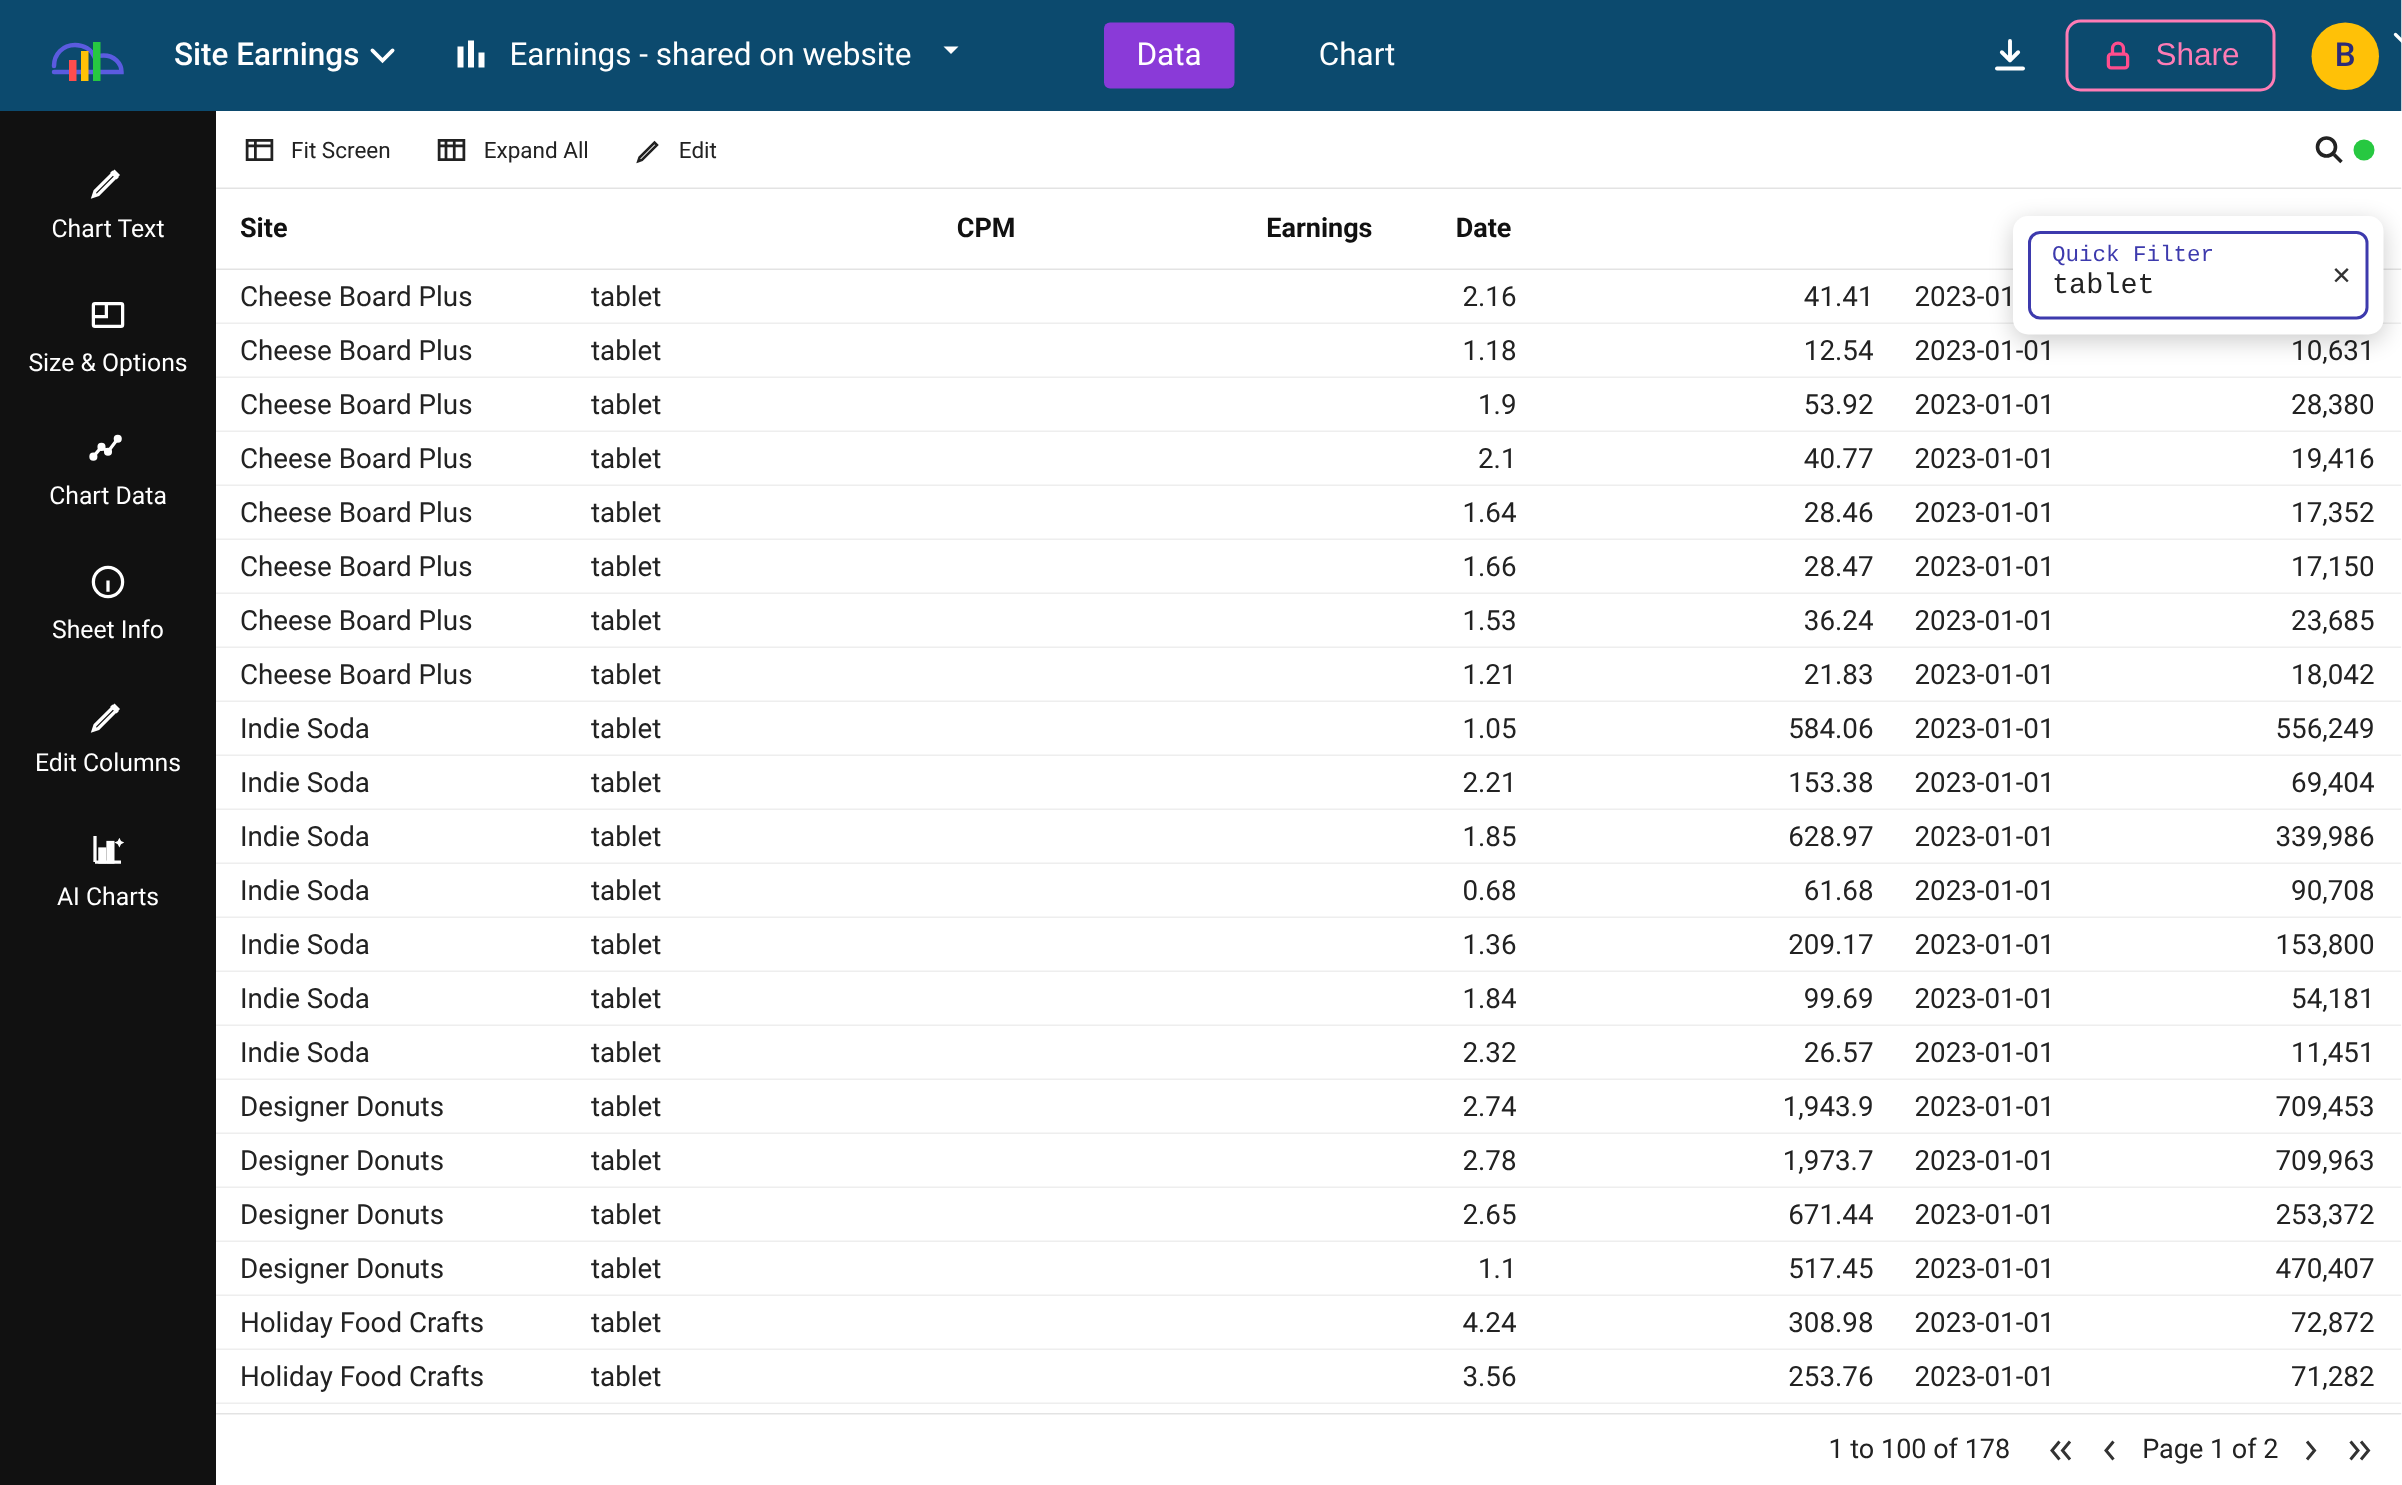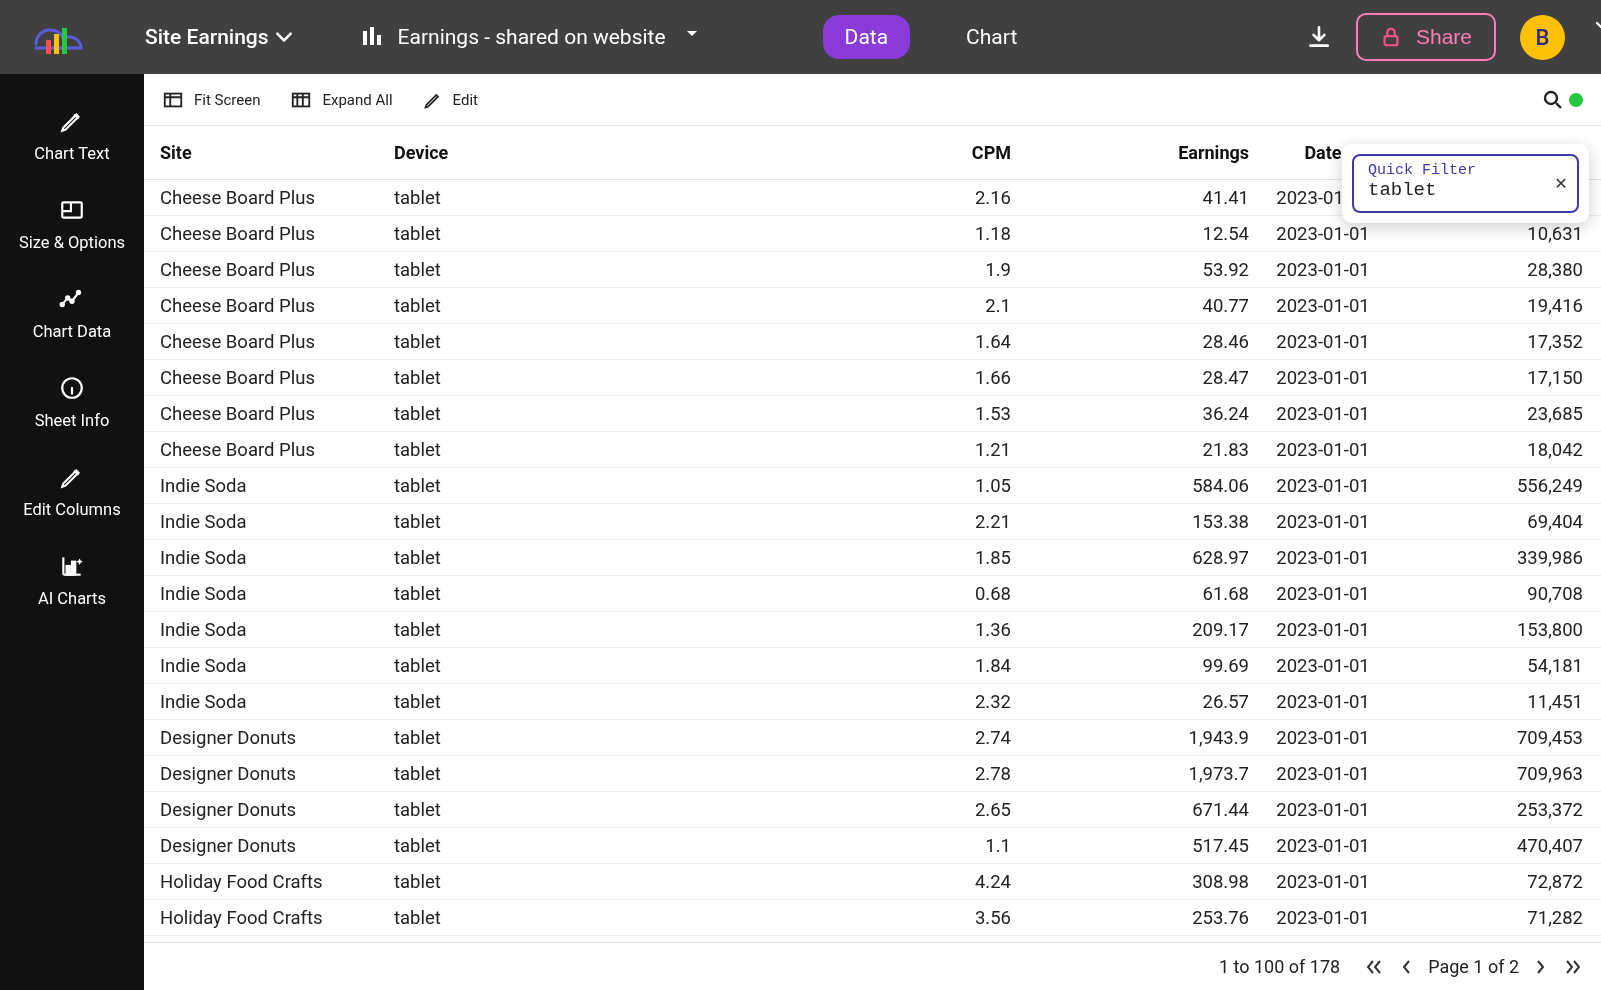--- a/index.html
+++ b/index.html
@@ -1,30 +1,30 @@
 <!DOCTYPE html>
 <html><head>
 <meta charset="utf-8">
 <style>
 * { margin: 0; padding: 0; box-sizing: border-box; }
 body { font-family: -apple-system, BlinkMacSystemFont, "Segoe UI", Roboto, Helvetica, Arial, sans-serif; background: #fff; color: #1a1a1a; overflow: hidden; }
 .app { width: 1601px; height: 990px; display: flex; flex-direction: column; }
 
 
-.topbar { height: 74px; background: #404040; display: flex; align-items: center; padding: 0 36px 0 28px; color: #fff; gap: 29px; }
+.topbar { height: 74px; background: #0c4a6e; display: flex; align-items: center; padding: 0 15px 0 28px; color: #fff; }
 .logo { display: flex; align-items: center; margin-right: 32px; cursor: pointer; }
 .logo-block { position: relative; width: 56px; height: 42px; }
 .logo-chev { position: absolute; right: -10px; top: 18px; }
 .site-drop { display: flex; align-items: center; font-size: 21px; font-weight: 500; cursor: pointer; margin-right: 38px; }
 .site-drop svg { margin-left: 6px; }
 .source-drop { display: flex; align-items: flex-start; font-size: 21px; color: #fff; cursor: pointer; }
 .source-drop .src-icon { margin-right: 14px; }
 .source-drop .src-chev { margin-left: 18px; }
 .tabs { display: flex; align-items: center; margin-left: 94px; gap: 34px; }
-.tab { font-size: 21px; cursor: pointer; padding: 10px 22px; border-radius: 16px; }
+.tab { font-size: 21px; cursor: pointer; padding: 10px 22px; border-radius: 4px; }
 .tab.active { background: #8a3ad8; color: #fff; }
 .tab.inactive { color: #fff; }
 .topbar-spacer { flex: 1; }
 .top-actions { display: flex; align-items: center; gap: 24px; }
 .share-btn { display: flex; align-items: center; gap: 14px; border: 2px solid #ff7cb5; color: #ff7cb5; padding: 10px 22px; border-radius: 10px; font-size: 21px; cursor: pointer; background: transparent; }
 .avatar { width: 45px; height: 45px; border-radius: 50%; background: #ffc107; display: flex; align-items: center; justify-content: center; font-size: 22px; color: #2c2c78; cursor: pointer; font-weight: 500; }
 
 
 .body { flex: 1; display: flex; min-height: 0; }
 .sidebar { width: 144px; background: #111; color: #fff; display: flex; flex-direction: column; padding-top: 18px; }
@@ -248,21 +248,20 @@
                 <circle cx="10" cy="10" r="6"></circle>
                 <path d="M20 20l-5-5"></path>
               </svg>
             </span>
           <span class="filter-dot"></span>
         </div>
       </div>
 
       <div class="thead">
         <div class="col-site">Site</div>
-        <div class="col-device">Device</div>
         <div class="col-cpm">CPM</div>
         <div class="col-earn">Earnings</div>
         <div class="col-date">Date</div>
         <div class="col-last"></div>
       </div>
 
       <div class="tbody" id="tbody">
           <div class="row">
             <div class="c-site">Cheese Board Plus</div>
             <div class="c-device">tablet</div>

